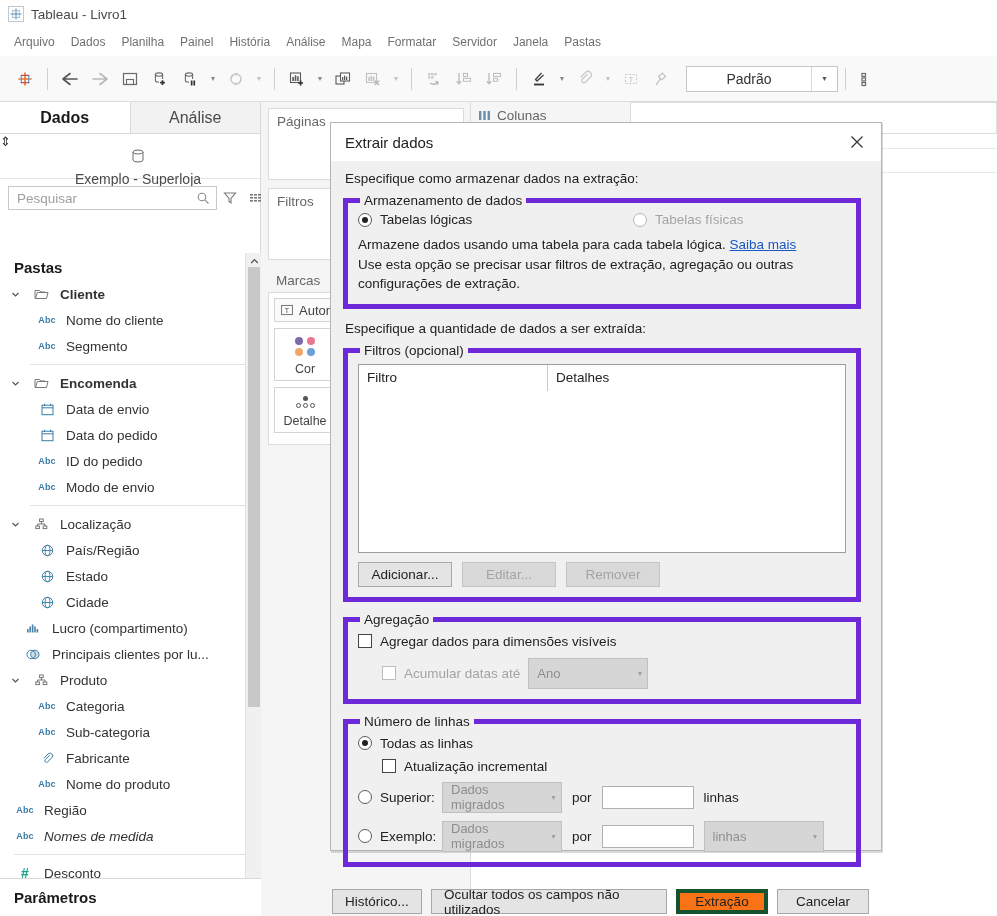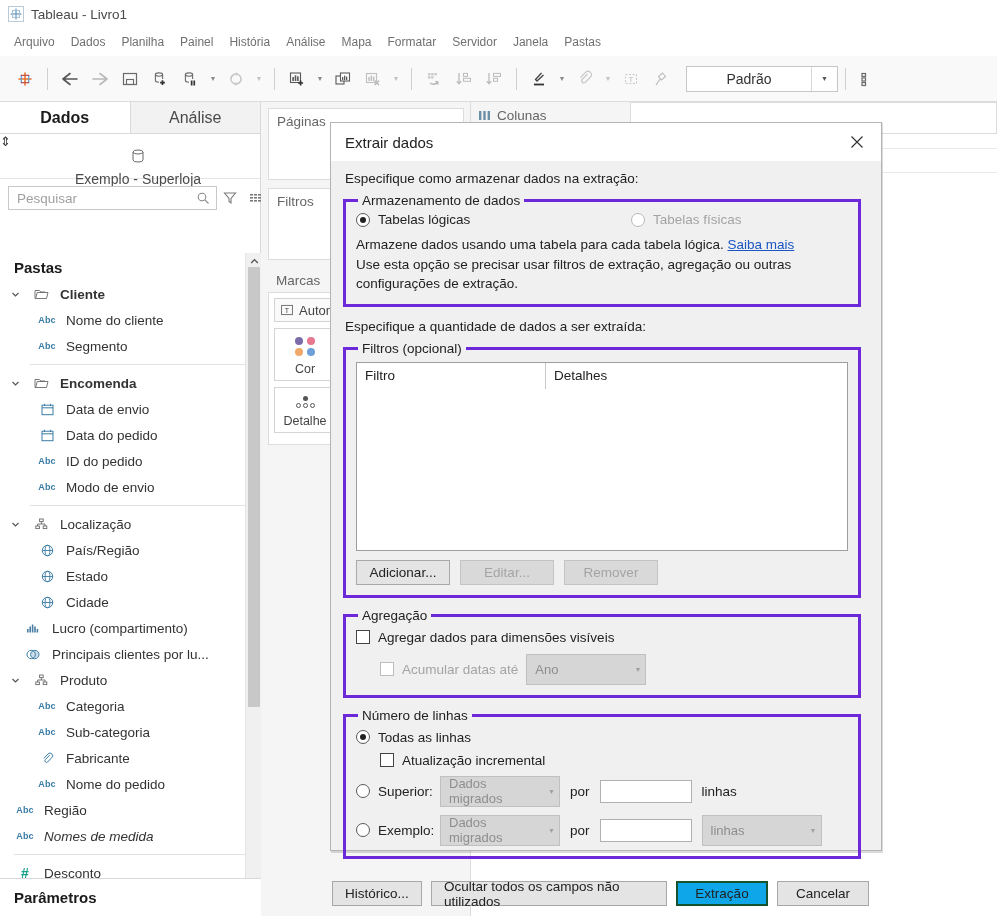--- a/index.html
+++ b/index.html
@@ -212,21 +212,21 @@
   .dlg-title-text { flex: 1; font-size: 15px; color: #222; }
   .dlg-close {
     width: 40px; height: 34px; display: flex; align-items: center; justify-content: center;
     font-size: 17px; color: #333; cursor: default;
   }
   .dlg-body { flex: 1; padding: 10px 12px 0; }
 
   .dlg-note { font-size: 13.5px; color: #222; margin: 0 0 7px 2px; }
 
   fieldset.grp {
-    border: 3px solid #6d28d9; margin: 0 8px 10px 0; padding: 4px 10px 10px;
+    border: 5px solid #6d28d9; margin: 0 8px 10px 0; padding: 4px 10px 10px;
   }
   fieldset.grp > legend {
     font-size: 13.5px; color: #222; padding: 0 4px; margin-left: 2px;
   }
 
   .radio-line { display: flex; align-items: center; }
   .rad {
     width: 14px; height: 14px; border-radius: 50%; border: 1.4px solid #5a5a5a;
     background: #fff; position: relative; flex: none; margin-right: 8px;
   }
@@ -259,21 +259,21 @@
   .ft-th.c2 { flex: 1; }
 
   .btnrow { display: flex; gap: 10px; margin-top: 9px; }
   .btn {
     min-width: 94px; height: 25px; border: 1px solid #a8a8a8;
     background: #e4e4e4; font-size: 13.5px; color: #222;
     display: flex; align-items: center; justify-content: center;
     cursor: default; font-family: "Liberation Sans", sans-serif; padding: 0 12px;
   }
   .btn.dis { color: #a4a4a4; background: #d9d9d9; border-color: #c4c4c4; }
-  .btn.primary { border: 2px solid #14532d; background: #0ea5e9; text-align: right; }
+  .btn.primary { border: 4px solid #14532d; background: #f97316; text-align: right; }
 
   .ind { margin-left: 24px; }
   .row-line { display: flex; align-items: center; gap: 0; margin-top: 8px; }
 
   .sel {
     height: 31px; background: #d6d6d6; border: 1px solid #c0c0c0;
     display: flex; align-items: center; padding: 0 4px 0 8px;
     font-size: 13px; color: #8e8e8e; min-width: 120px;
   }
   .sel .stext { flex: 1; }
@@ -742,21 +742,21 @@
           <svg width="13" height="13" viewBox="0 0 13 13">
             <path d="M8.6 3.2 L4.3 7.6 a1.7 1.7 0 0 0 2.4 2.4 L10.8 5.6 a2.6 2.6 0 0 0 -3.7 -3.7 L3 6.2" stroke="#3a7ca5" stroke-width="1" fill="none"></path>
           </svg>
         </span>
         <span class="flabel">Fabricante</span>
       </div>
       <div class="fld" style="padding-left:36px">
         <span class="fi">
             <span class="abc">Abc</span>
           </span>
-        <span class="flabel">Nome do pedido</span>
+        <span class="flabel">Nome do produto</span>
       </div>
       <div class="fld" style="padding-left:14px">
         <span class="fi">
             <span class="abc">Abc</span>
           </span>
         <span class="flabel">Região</span>
       </div>
       <div class="fld italic" style="padding-left:14px">
         <span class="fi">
             <span class="abc">Abc</span>

